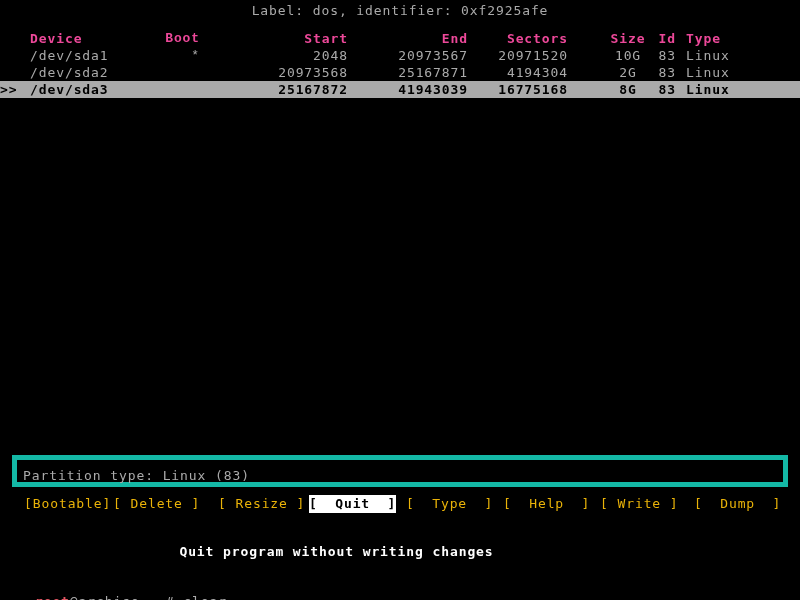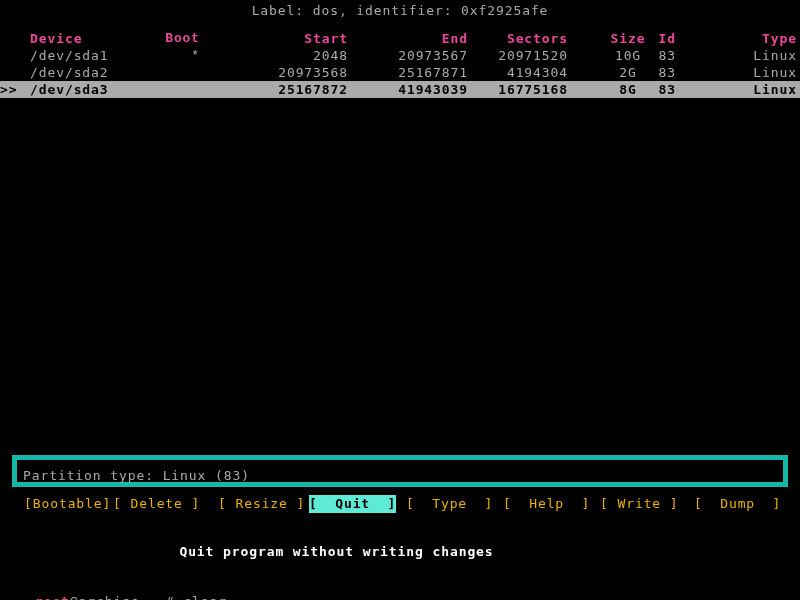--- a/index.html
+++ b/index.html
@@ -71,21 +71,21 @@
 
   
   .c-marker { left: 0px;   width: 26px; text-align: left; }
   .c-device { left: 30px;  width: 120px; text-align: left; }
   .c-boot   { left: 160px; width: 40px;  text-align: right; font-family: Liberation Mono, monospace; }
   .c-start  { left: 236px; width: 112px; text-align: right; }
   .c-end    { left: 356px; width: 112px; text-align: right; }
   .c-sectors{ left: 456px; width: 112px; text-align: right; }
   .c-size   { left: 608px; width: 40px;  text-align: center; }
   .c-id     { left: 652px; width: 24px;  text-align: right; }
-  .c-type   { left: 686px; width: 100px; text-align: right; margin-left: 11px; }
+  .c-type   { left: 686px; width: 100px; text-align: left; }
 
   
   #partition-type-box {
     position: absolute;
     left: 12px;
     top: 455px;
     width: 776px;
     height: 32px;
     border: 5px solid #14b8a6;
     box-sizing: border-box;
@@ -112,21 +112,21 @@
     top: 0;
     height: 18px;
     line-height: 18px;
     white-space: pre;
     letter-spacing: 0.9px;
     color: #eab308;
     background: transparent;
   }
   .menu-btn.active {
     color: #000000;
-    background: #5eead4;
+    background: #ffffff;
     font-weight: bold;
   }
 
   
   #menu-hint {
     left: 0; top: 544px;
     width: 673px;
     text-align: center;
     color: #ffffff;
     font-weight: bold;

